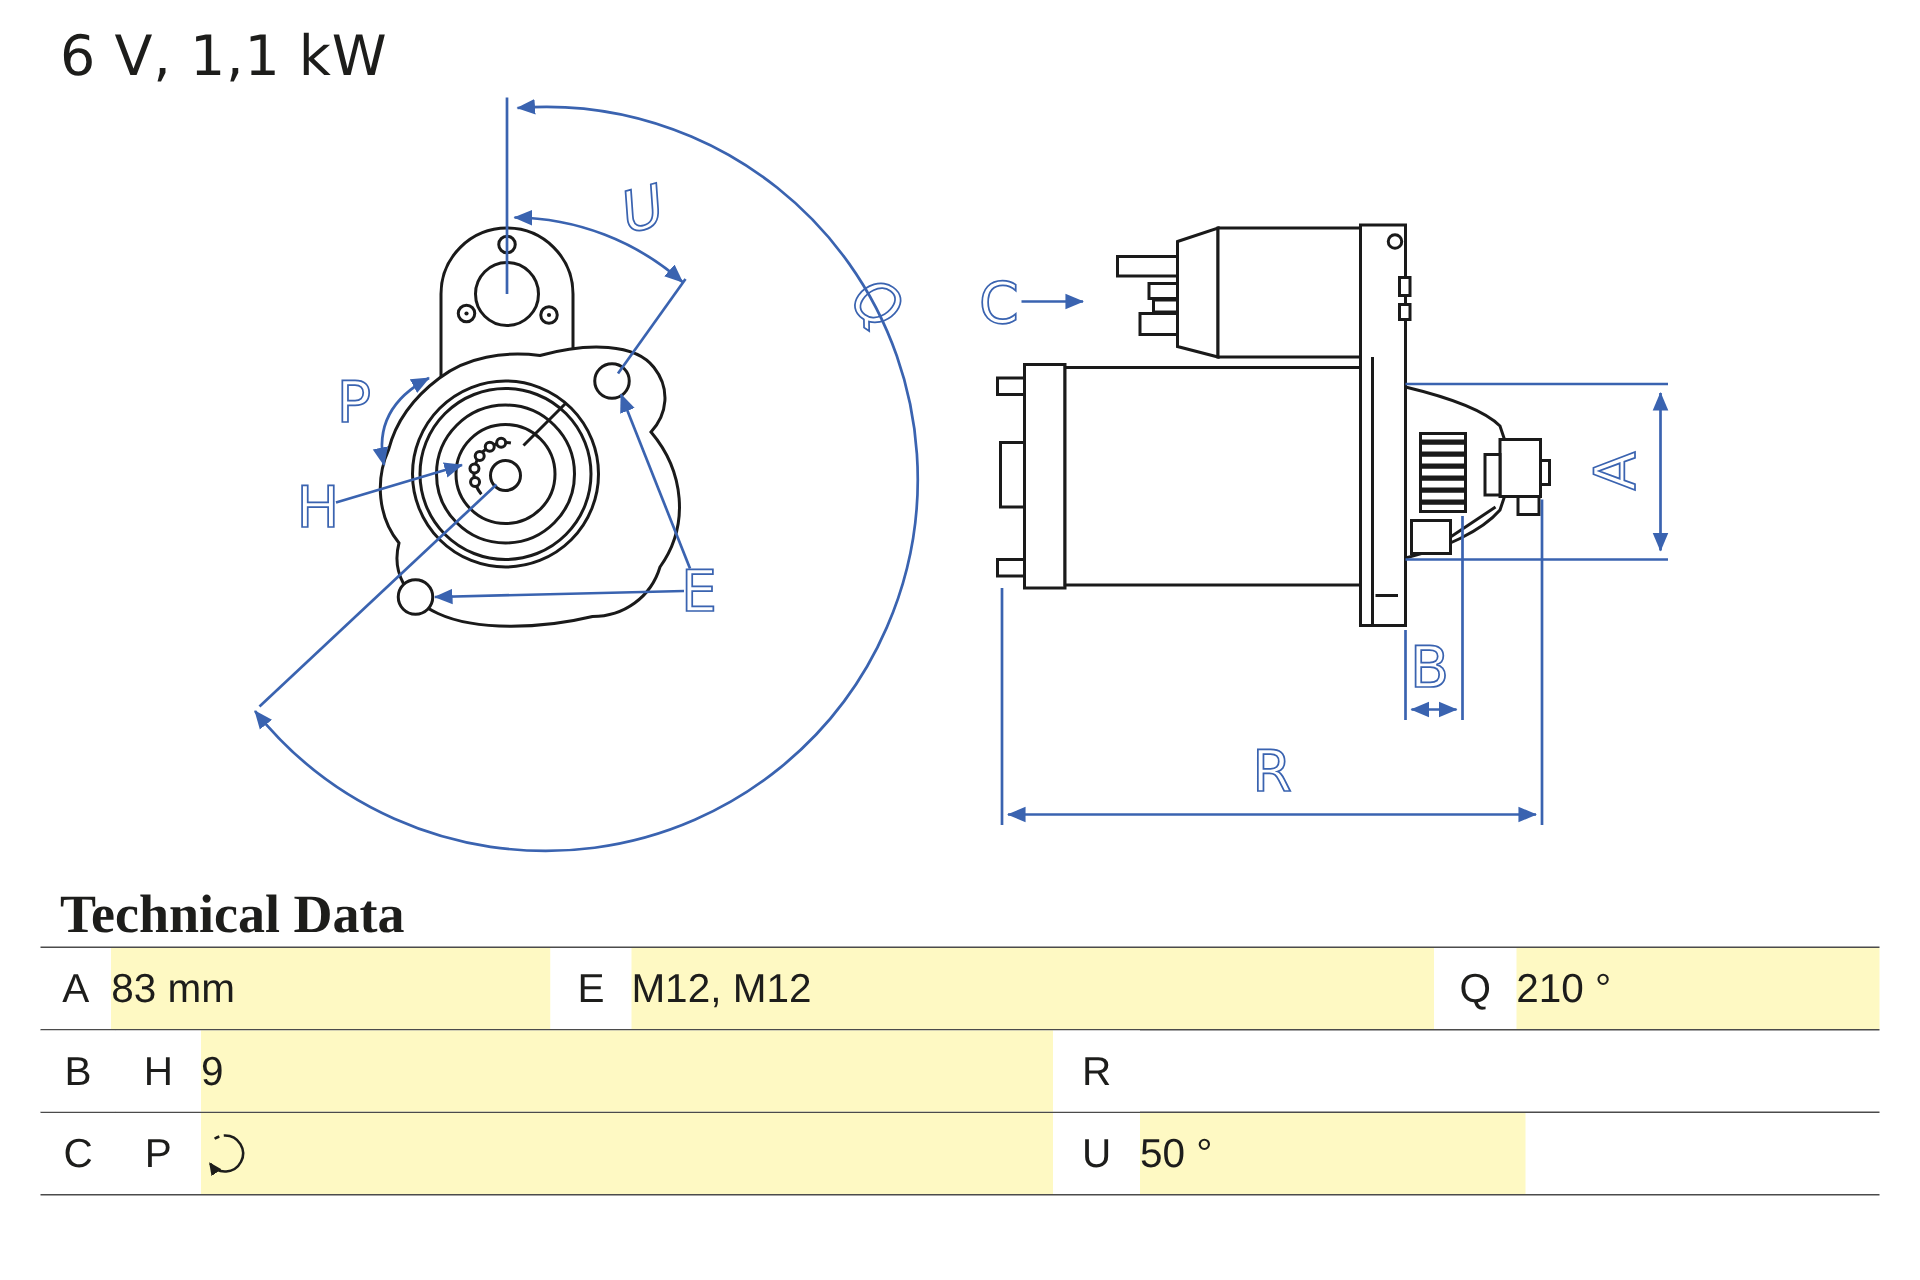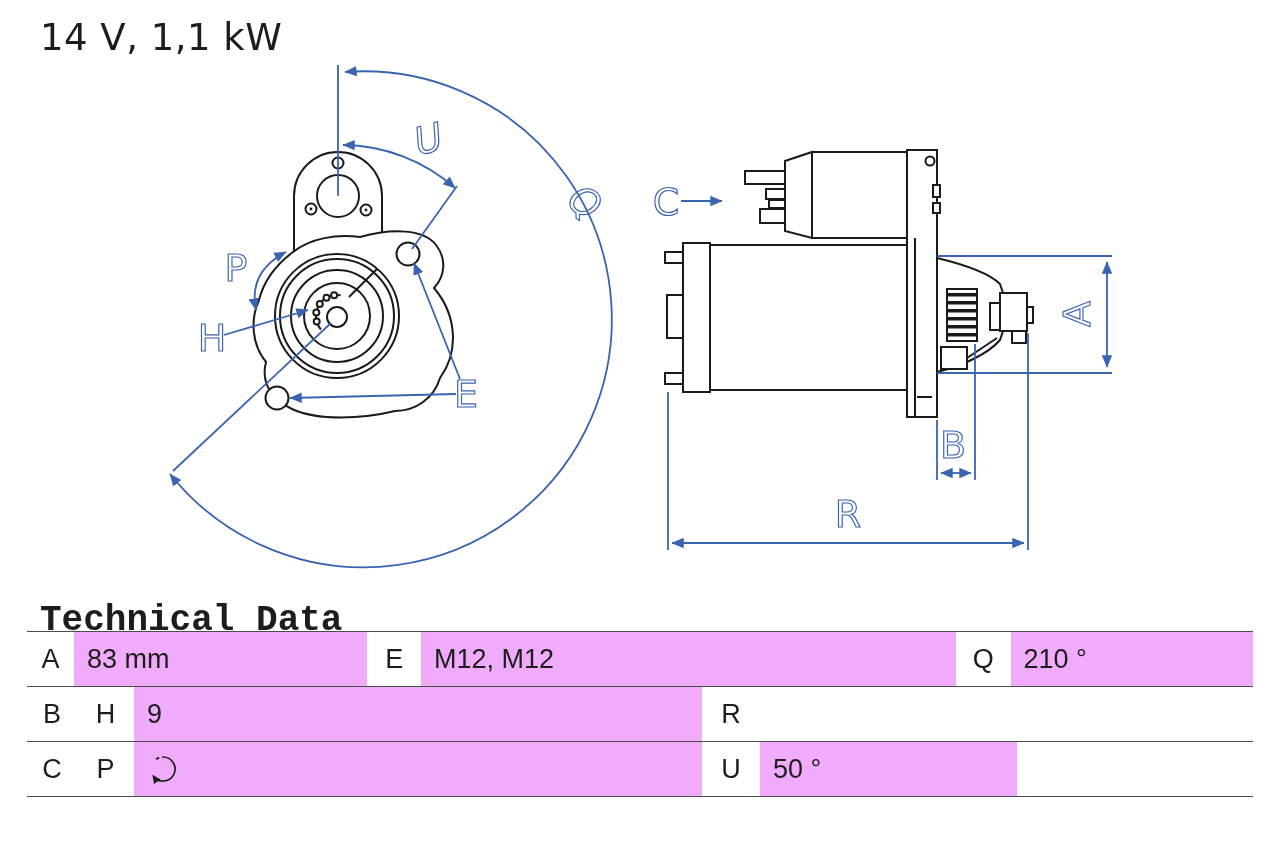--- a/index.html
+++ b/index.html
@@ -8,39 +8,39 @@
     position:absolute;left:40px;top:16px;
     font-family:"DejaVu Sans",sans-serif;font-size:37px;font-weight:500;
     color:#1d1d1b;letter-spacing:0.5px;
   }
   .diagram-svg{position:absolute;left:0;top:0;overflow:visible;}
   .dimtxt{
     font-family:"DejaVu Sans",sans-serif;font-size:38px;
     fill:none;stroke:#3a63b0;stroke-width:1.15;
   }
   .tech-title{
-    position:absolute;left:40px;top:600px;
-    font-family:Liberation Mono, monospace;font-size:36px;font-weight:bold;
+    position:absolute;left:40px;top:588px;
+    font-family:Liberation Serif, serif;font-size:36px;font-weight:bold;
     color:#1d1d1b;
   }
   .tech-table{position:absolute;left:27px;top:631px;width:1226px;}
   .tt-row{display:flex;height:54px;border-top:1.5px solid #4b4b4b;}
   .tt-row:last-child{border-bottom:1.5px solid #4b4b4b;}
   .kcell,.vcell{display:flex;align-items:center;font-size:27px;color:#1d1d1b;}
   .kcell{justify-content:center;background:#fff;}
-  .vcell{background:#f0abfc;padding-left:13px;box-sizing:border-box;}
+  .vcell{background:#fef9c3;box-sizing:border-box;}
   .k1{width:50px;} .v1{width:311px;}
   .k2{width:57px;} .v2{width:568px;}
   .k3{width:58px;} .v3{width:257px;}
   .rot-icon{display:block;}
 </style>
 </head>
 <body>
 
-<div class="page-title">14 V, 1,1 kW</div>
+<div class="page-title">6 V, 1,1 kW</div>
 
 <svg class="diagram-svg" width="1280" height="585" viewBox="0 0 1280 585">
   <defs>
     <marker id="arw" viewBox="0 0 10 10" refX="9" refY="5" markerWidth="13" markerHeight="13" markerUnits="userSpaceOnUse" orient="auto-start-reverse">
       <path d="M0,1 L9.5,5 L0,9 Z" fill="#3a63b0"></path>
     </marker>
   </defs>
 
   <g>
 

